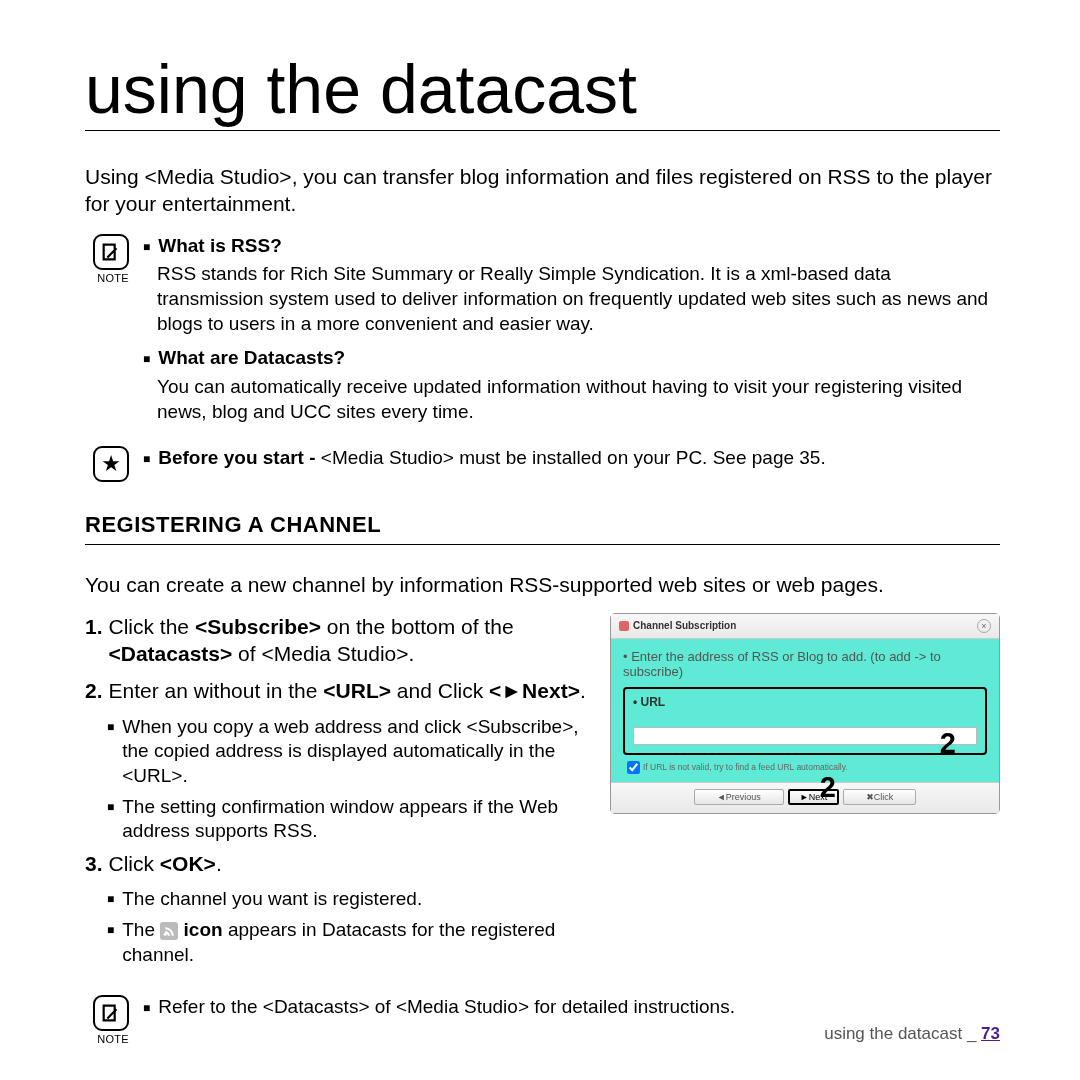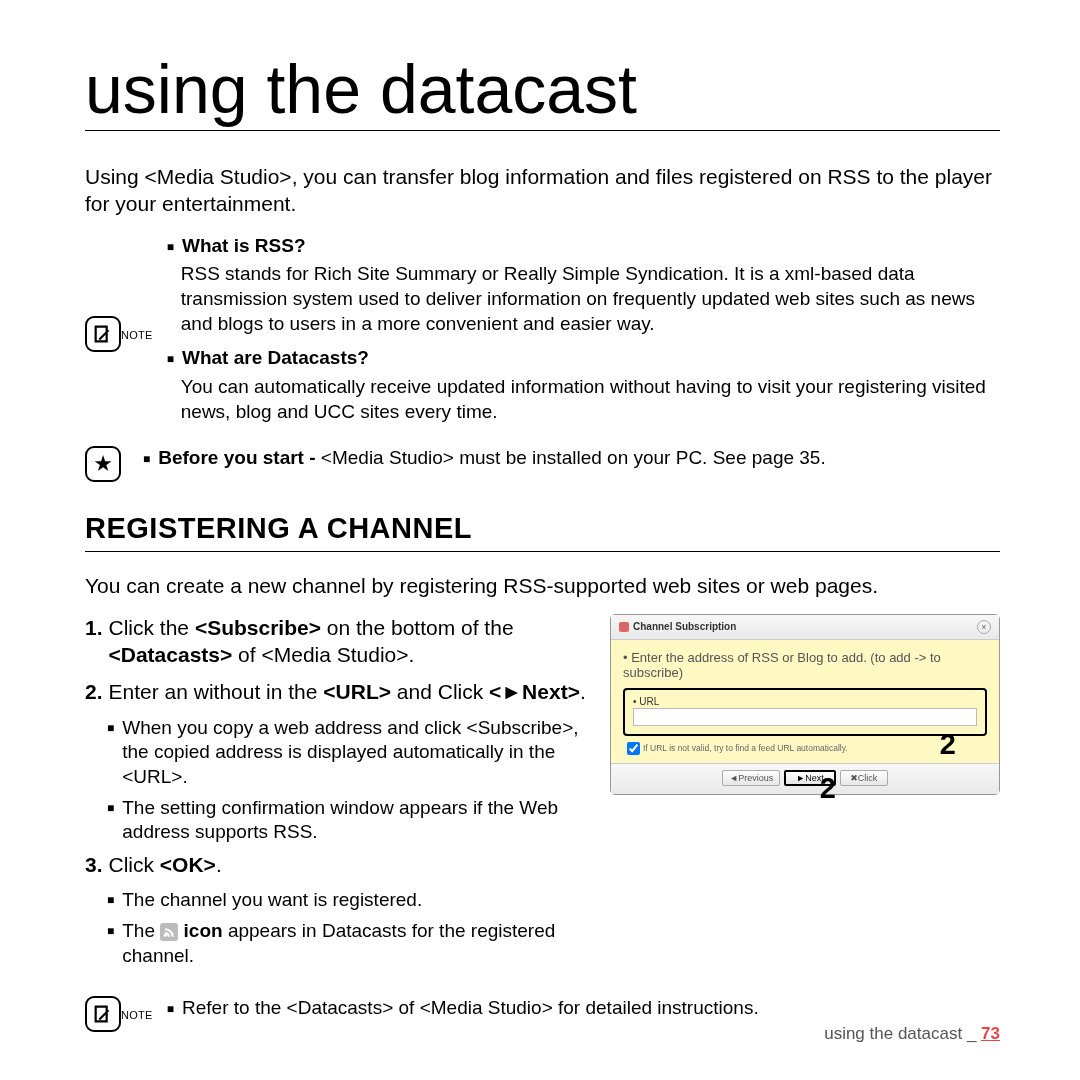--- a/index.html
+++ b/index.html
@@ -28,21 +28,22 @@
     margin-bottom: 16px;
   }
   .note-row {
     display: flex;
     gap: 14px;
     margin-bottom: 12px;
   }
   .note-icon-col {
     flex: 0 0 44px;
     display: flex;
-    align-items: center;
+    flex-direction: column;
+    align-items: flex-end;
   }
   .note-icon {
     width: 36px;
     height: 36px;
     border: 2px solid #000;
     border-radius: 9px;
     display: flex;
     align-items: center;
     justify-content: center;
   }
@@ -69,27 +70,27 @@
     gap: 8px;
     font-size: 19px;
     line-height: 1.3;
     margin-bottom: 4px;
   }
   .bul .sq { flex: 0 0 auto; font-size: 12px; position: relative; top: 6px; }
   .bul .txt { flex: 1; }
   .bul .txt b { font-weight: bold; }
   .note-indent { padding-left: 14px; font-size: 19px; line-height: 1.3; margin-bottom: 10px; }
   .section-heading {
-    font-size: 29px;
+    font-size: 22px;
     font-weight: bold;
     letter-spacing: 0.5px;
     margin-top: 30px;
     border-bottom: 1.5px solid #000;
     padding-bottom: 6px;
-    margin-bottom: 20px;
+    margin-bottom: 26px;
   }
   .section-intro {
     font-size: 21px;
     line-height: 1.3;
     margin-bottom: 14px;
   }
   .two-col {
     display: flex;
     gap: 18px;
   }
@@ -121,21 +122,21 @@
     border-radius: 3px;
     vertical-align: middle;
     align-items: center; justify-content: center;
   }
   .rss-mini svg { width: 13px; height: 13px; }
 
   
   .dialog {
     border: 1px solid #999;
     border-radius: 5px;
-    background: #fef9c3;
+    background: #5eead4;
     width: 100%;
     font-size: 10px;
     color: #333;
     position: relative;
   }
   .dialog-title {
     padding: 5px 8px;
     border-bottom: 1px solid #ccc;
     background: linear-gradient(#f7f7f7,#e9e9e9);
     display: flex;
@@ -152,40 +153,40 @@
     color: #666;
   }
   .dialog-body { padding: 10px 12px 8px; }
   .dialog-hint { font-size: 13px; color: #555; margin-bottom: 8px; }
   .url-group {
     border: 2.5px solid #000;
     border-radius: 4px;
     padding: 6px 8px 8px;
     margin-bottom: 6px;
   }
-  .url-label { font-size: 10px; margin-bottom: 1px; }
+  .url-label { font-size: 12px; margin-bottom: 18px; font-weight: bold; }
   .url-input {
     width: 100%;
     height: 18px;
     border: 1px solid #bbb;
     background: #fff;
   }
   .dialog-sub { font-size: 8.5px; color: #666; padding-left: 4px;}
   .dialog-sub input { vertical-align: middle; margin-right: 3px; }
   .dialog-buttons {
     display: flex;
     justify-content: center;
     gap: 4px;
     padding: 6px 0 8px;
     background: linear-gradient(#f7f7f7,#e9e9e9);
     border-top: 1px solid #ccc;
   }
   .dlg-btn {
     font-size: 9px;
-    padding: 2px 6px;
+    padding: 2px 22px;
     border: 1px solid #aaa;
     background: linear-gradient(#fff,#e6e6e6);
     border-radius: 2px;
     color: #555;
     min-width: 48px;
     text-align: center;
   }
   .dlg-btn.hl {
     border: 2.5px solid #000;
     color: #000;
@@ -199,21 +200,21 @@
   }
   .overlay-n.n1 { right: 44px; top: 114px; }
   .overlay-n.n2 { right: 164px; top: 158px; }
   .footer {
     position: absolute;
     bottom: 36px;
     right: 80px;
     font-size: 17px;
     color: #555;
   }
-  .footer b { color: #ef4444; text-decoration: underline; }
+  .footer b { color: #4c1d95; text-decoration: underline; }
 </style>
 </head>
 <body>
 
 <h1 class="page-title">using the datacast</h1>
 
 <p class="intro">Using &lt;Media Studio&gt;, you can transfer blog information and files registered on RSS to the player for your entertainment.</p>
 
 <div class="note-row">
   <div class="note-icon-col">
@@ -244,21 +245,21 @@
   </div>
   <div class="note-body">
     <div class="bul">
         <span class="sq">■</span>
         <span class="txt"><b>Before you start -</b><span> &lt;Media Studio&gt; must be installed on your PC. See page 35.</span></span>
       </div>
   </div>
 </div>
 
 <h2 class="section-heading">REGISTERING A CHANNEL</h2>
-<p class="section-intro">You can create a new channel by registering RSS-supported web sites or web pages.</p>
+<p class="section-intro">You can create a new channel by information RSS-supported web sites or web pages.</p>
 
 <div class="two-col">
   <div class="left-col">
     <div class="step">
       <span class="num">1.</span>
       <span class="body"><span>Click the </span><b>&lt;Subscribe&gt;</b><span> on the bottom of the </span><b>&lt;Datacasts&gt;</b><span> of &lt;Media Studio&gt;.</span></span>
     </div>
     <div class="step">
       <span class="num">2.</span>
       <span class="body"><span>Enter an without in the </span><b>&lt;URL&gt;</b><span> and Click </span><b>&lt;►Next&gt;</b><span>.</span></span>

